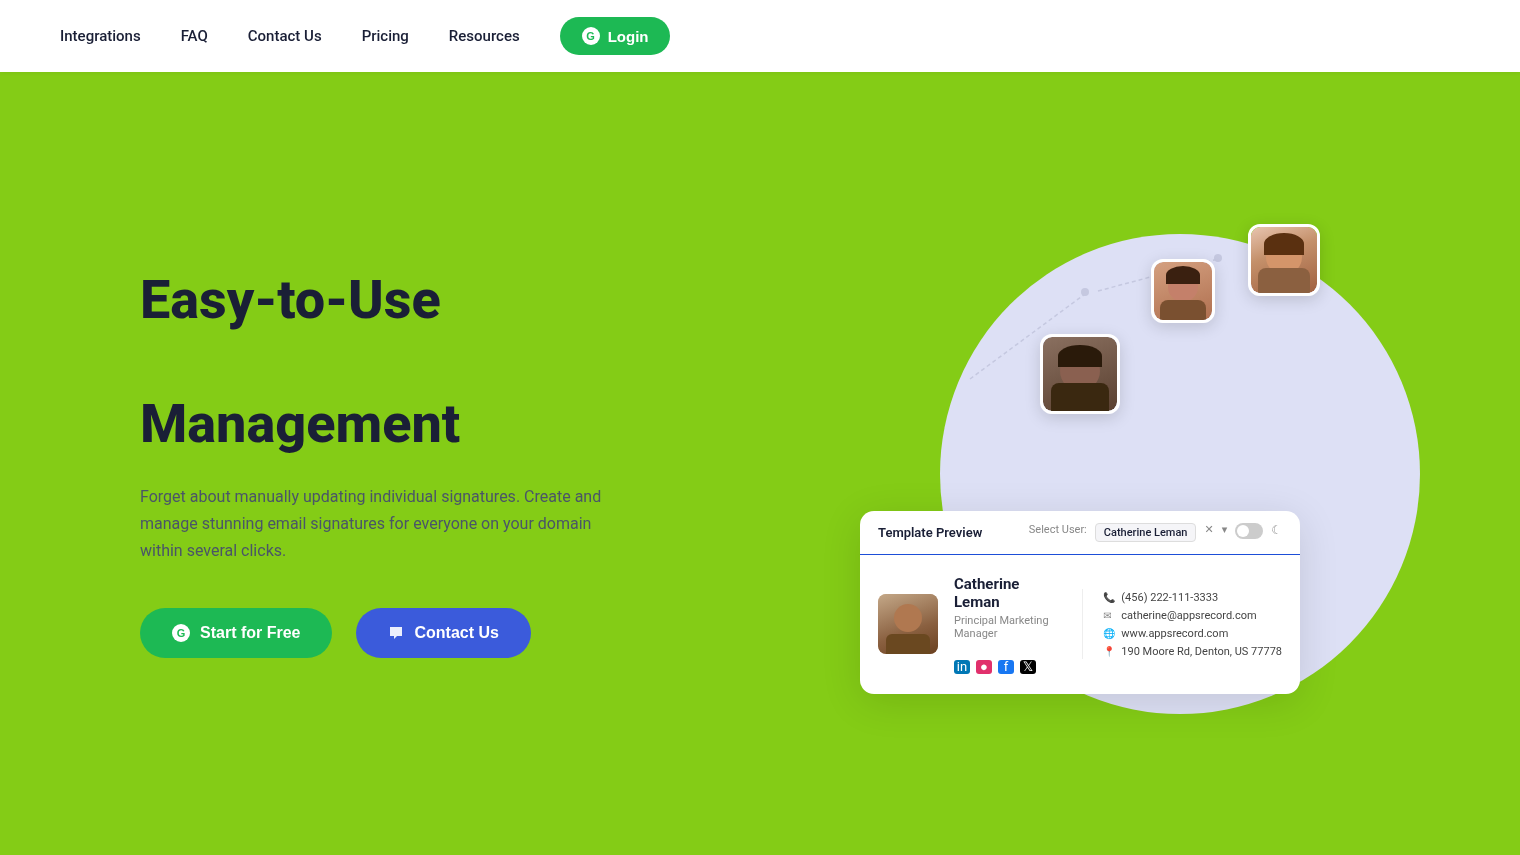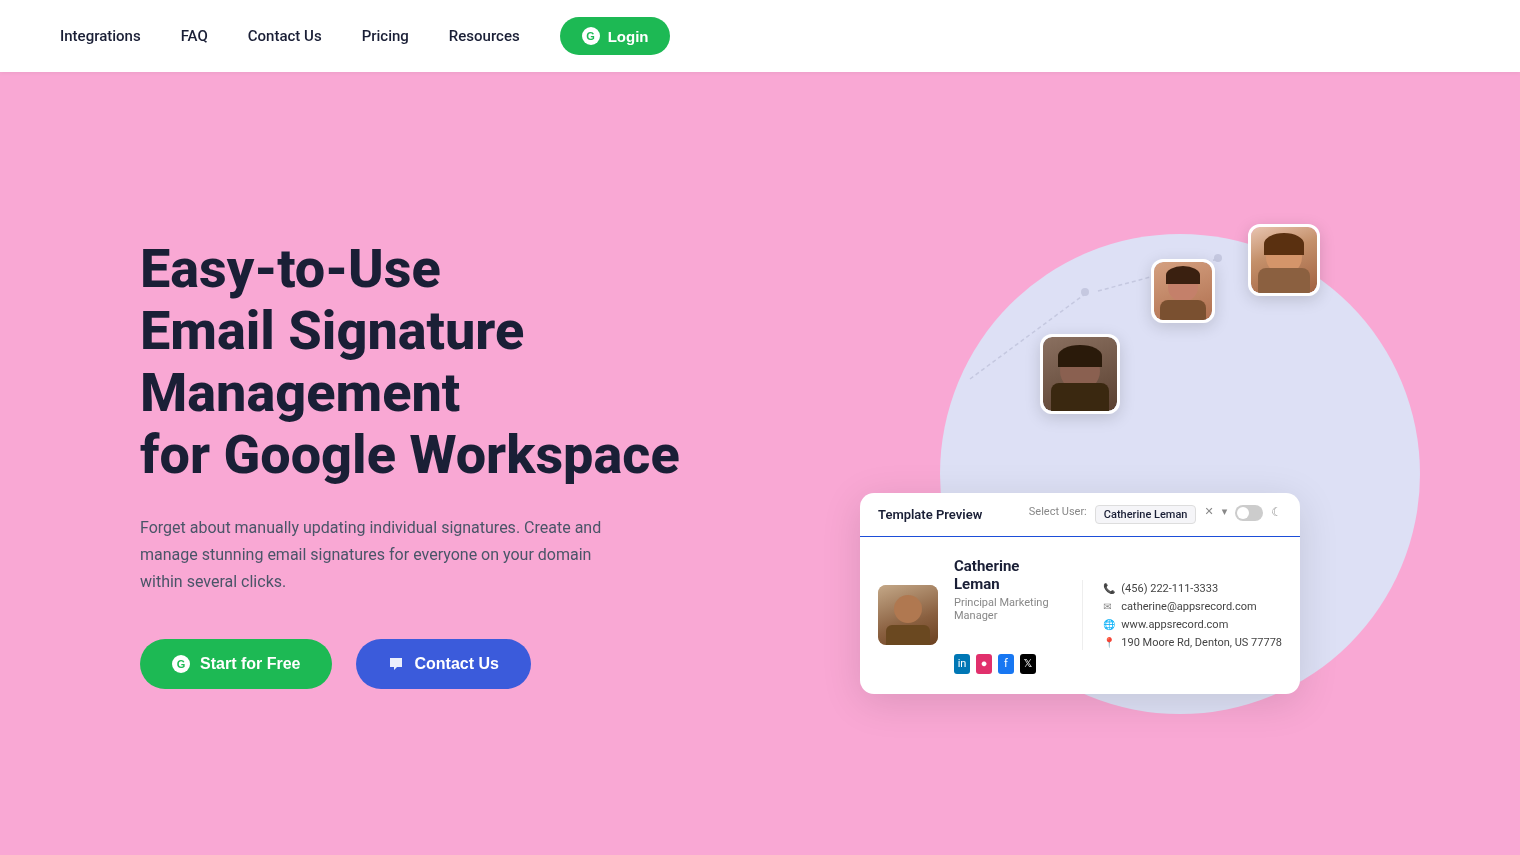--- a/index.html
+++ b/index.html
@@ -250,29 +250,28 @@
       font-size: 11px;
       color: #888;
       margin-bottom: 20px;
     }
     .social-icons {
       display: flex;
       gap: 6px;
     }
     .social-icon {
       width: 16px;
-      height: 20px;
+      height: 14px;
       background: #1a1f36;
       border-radius: 3px;
       display: flex;
       align-items: center;
       justify-content: center;
-      font-size: 11px;
+      font-size: 13px;
       color: white;
-      margin-top: 12px;
     }
     .contact-info {
       display: flex;
       flex-direction: column;
       gap: 5px;
     }
     .contact-row {
       display: flex;
       align-items: center;
       gap: 6px;
@@ -324,28 +323,27 @@
     <a class="nav-link">Contact Us</a>
     <a class="nav-link">Pricing</a>
     <a class="nav-link">Resources</a>
     <button class="login-btn">
       <span class="google-g">G</span>
       <span>Login</span>
     </button>
   </div>
 </nav>
 
-<section class="hero" style="background: #f9a8d4;">
+<section class="hero" style="background: #84cc16;">
 
   <div class="hero-left">
     <h1 class="hero-title">
       <span>Easy-to-Use</span><br>
-      <span>Email Signature</span><br>
+      <br>
       <span>Management</span><br>
-      <span>for Google Workspace</span>
     </h1>
     <p class="hero-desc">Forget about manually updating individual signatures. Create and manage stunning email signatures for everyone on your domain within several clicks.</p>
     <div class="hero-buttons">
       <button class="btn-primary">
         <span class="google-g">G</span>
         <span>Start for Free</span>
       </button>
       <button class="btn-secondary">
         <svg width="16" height="16" viewBox="0 0 16 16" fill="none">
           <path d="M2 2h12v9H9l-3 3v-3H2V2z" fill="white" fill-opacity="0.9"></path>

